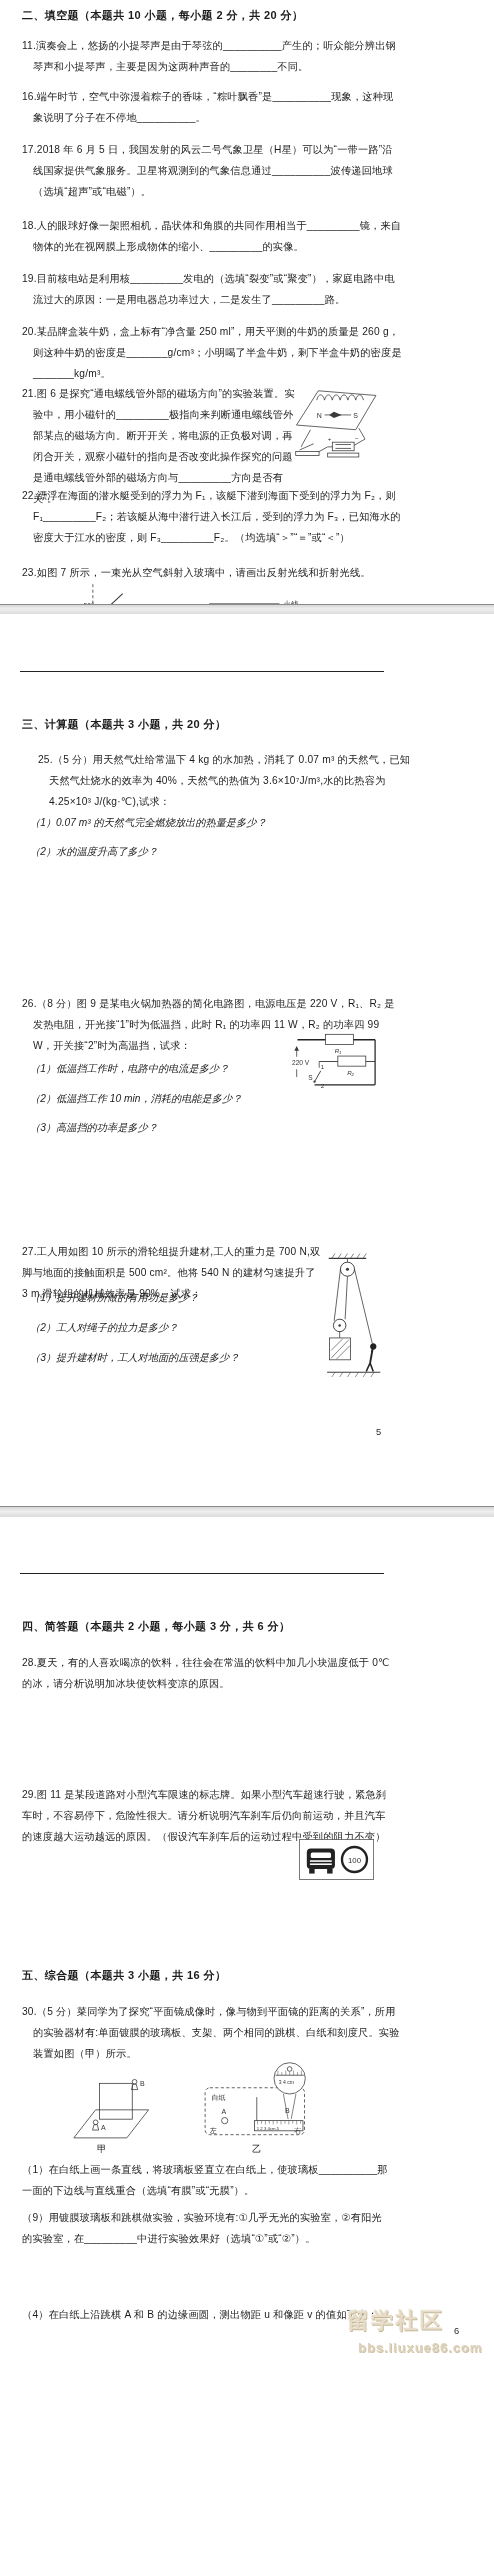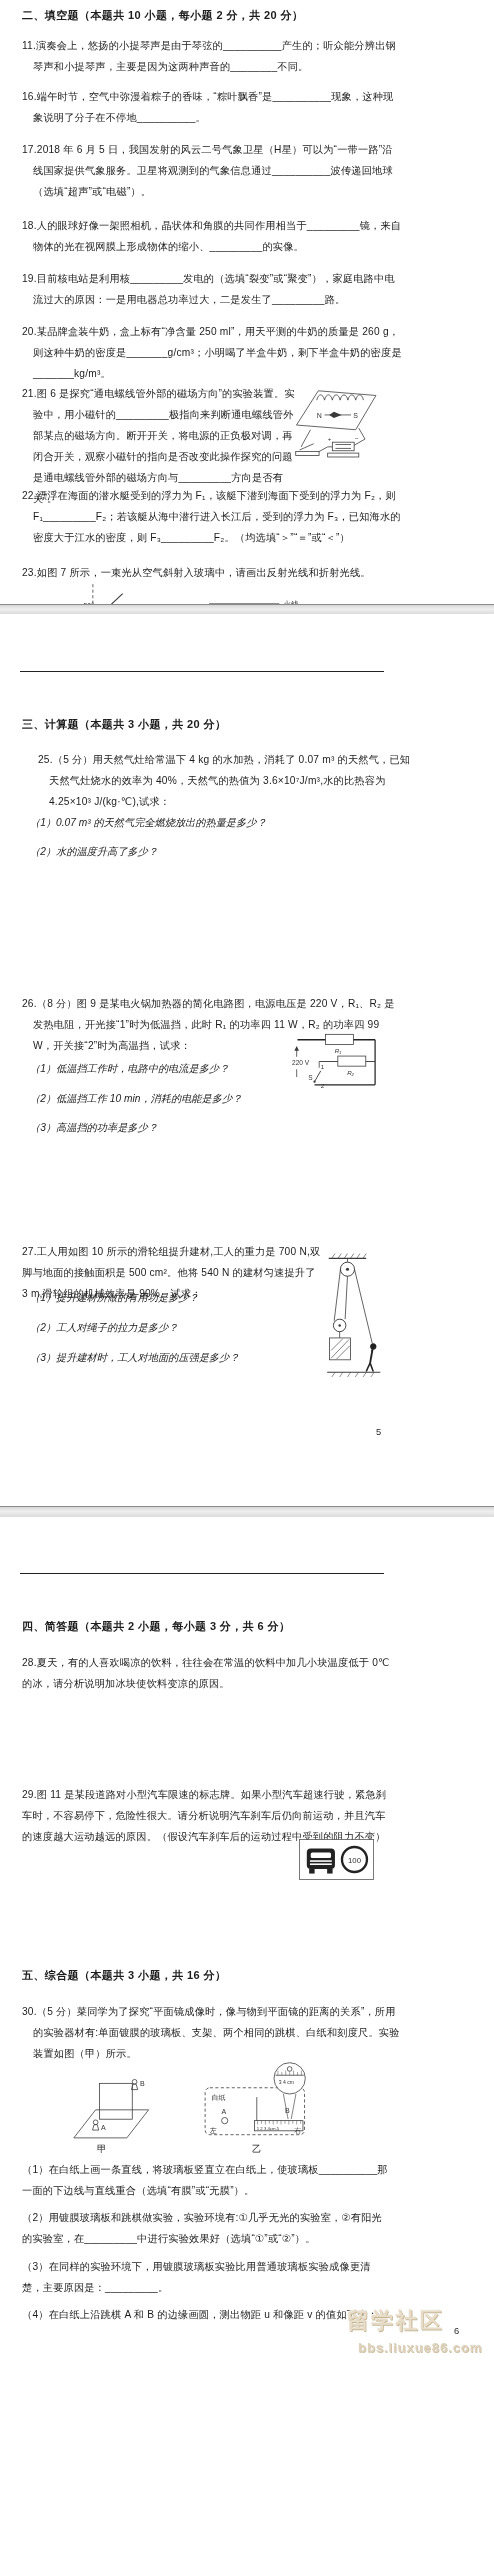--- a/index.html
+++ b/index.html
@@ -285,21 +285,20 @@
       </g>
       <circle cx="112" cy="14" r="3" fill="none" stroke="#3a3a3a"></circle>
       <text x="98" y="33" font-size="6.5">3   4 cm</text>
       <text x="10" y="96" font-size="9">左</text>
       <text x="118" y="96" font-size="9">右</text>
     </svg>
   </div>
   <div class="abs cap" style="left:252px;top:626px;">乙</div>
 
   <div class="abs q" style="left:22px;top:642px;">（1）在白纸上画一条直线，将玻璃板竖直立在白纸上，使玻璃板__________那一面的下边线与直线重合（选填“有膜”或“无膜”）。</div>
-  <div class="abs q" style="left:22px;top:690px;">（2）用镀膜玻璃板和跳棋做实验，实验环境有:①几乎无光的实验室，②有阳光的实验室，在_________中进行实验效果好（选填“①”或“②”）。</div>
-  <div class="abs q" style="left:22px;top:739px;">（3）在同样的实验环境下，用镀膜玻璃板实验比用普通玻璃板实验成像更清楚，主要原因是：_________。</div>
+  <div class="abs q" style="left:22px;top:690px;">（9）用镀膜玻璃板和跳棋做实验，实验环境有:①几乎无光的实验室，②有阳光的实验室，在_________中进行实验效果好（选填“①”或“②”）。</div>
   <div class="abs q" style="left:22px;top:787px;">（4）在白纸上沿跳棋 A 和 B 的边缘画圆，测出物距 u 和像距 v 的值如下表：</div>
 
   <div class="abs wm-big" style="left:347px;top:789px;">留学社区</div>
   <div class="abs wm-domain" style="left:358px;top:823px;">bbs.liuxue86.com</div>
   <div class="abs pagenum" style="left:454px;top:808px;">6</div>
 </div>
 
 
 </body></html>

